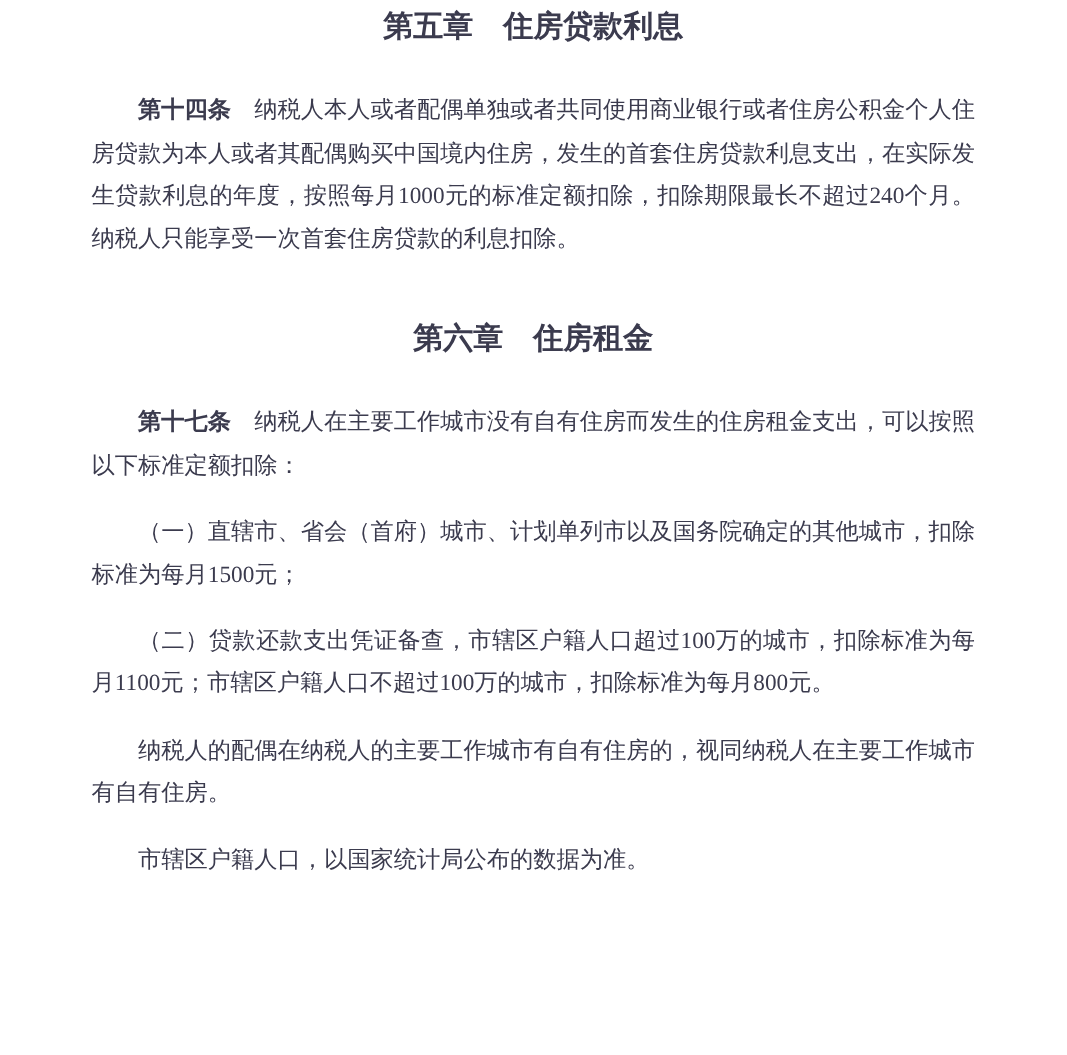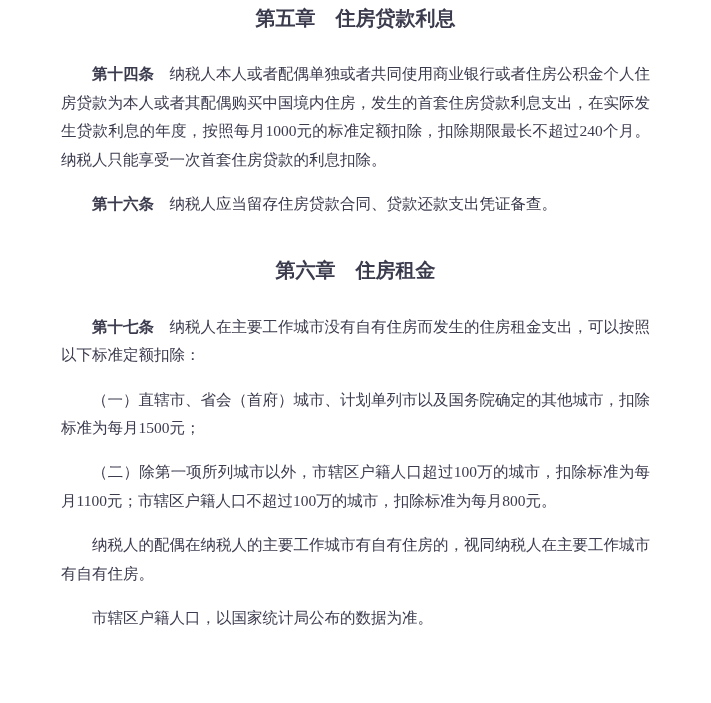--- a/index.html
+++ b/index.html
@@ -44,27 +44,26 @@
 
 <div class="doc">
 
   <h2 class="chapter-title">第五章　住房贷款利息</h2>
 
   <p class="para"><span class="lead">第十四条</span><span>　纳税人本人或者配偶单独或者共同使用商业银行或者住房公积金个人住房贷款为本人或者其配偶购买中国境内住房，发生的首套住房贷款利息支出，在实际发生贷款利息的年度，按照每月1000元的标准定额扣除，扣除期限最长不超过240个月。纳税人只能享受一次首套住房贷款的利息扣除。</span></p>
 
 
 
 
-  <p class="para"><span class="lead">第十六条</span><span>　纳税人应当留存住房贷款合同、贷款还款支出凭证备查。</span></p>
 
   <h2 class="chapter-title second">第六章　住房租金</h2>
 
   <p class="para"><span class="lead">第十七条</span><span>　纳税人在主要工作城市没有自有住房而发生的住房租金支出，可以按照以下标准定额扣除：</span></p>
 
   <p class="para"><span>（一）直辖市、省会（首府）城市、计划单列市以及国务院确定的其他城市，扣除标准为每月1500元；</span></p>
 
-  <p class="para"><span>（二）除第一项所列城市以外，市辖区户籍人口超过100万的城市，扣除标准为每月1100元；市辖区户籍人口不超过100万的城市，扣除标准为每月800元。</span></p>
+  <p class="para"><span>（二）贷款还款支出凭证备查，市辖区户籍人口超过100万的城市，扣除标准为每月1100元；市辖区户籍人口不超过100万的城市，扣除标准为每月800元。</span></p>
 
   <p class="para"><span>纳税人的配偶在纳税人的主要工作城市有自有住房的，视同纳税人在主要工作城市有自有住房。</span></p>
 
   <p class="para"><span>市辖区户籍人口，以国家统计局公布的数据为准。</span></p>
 
 </div>
 
 </body></html>

